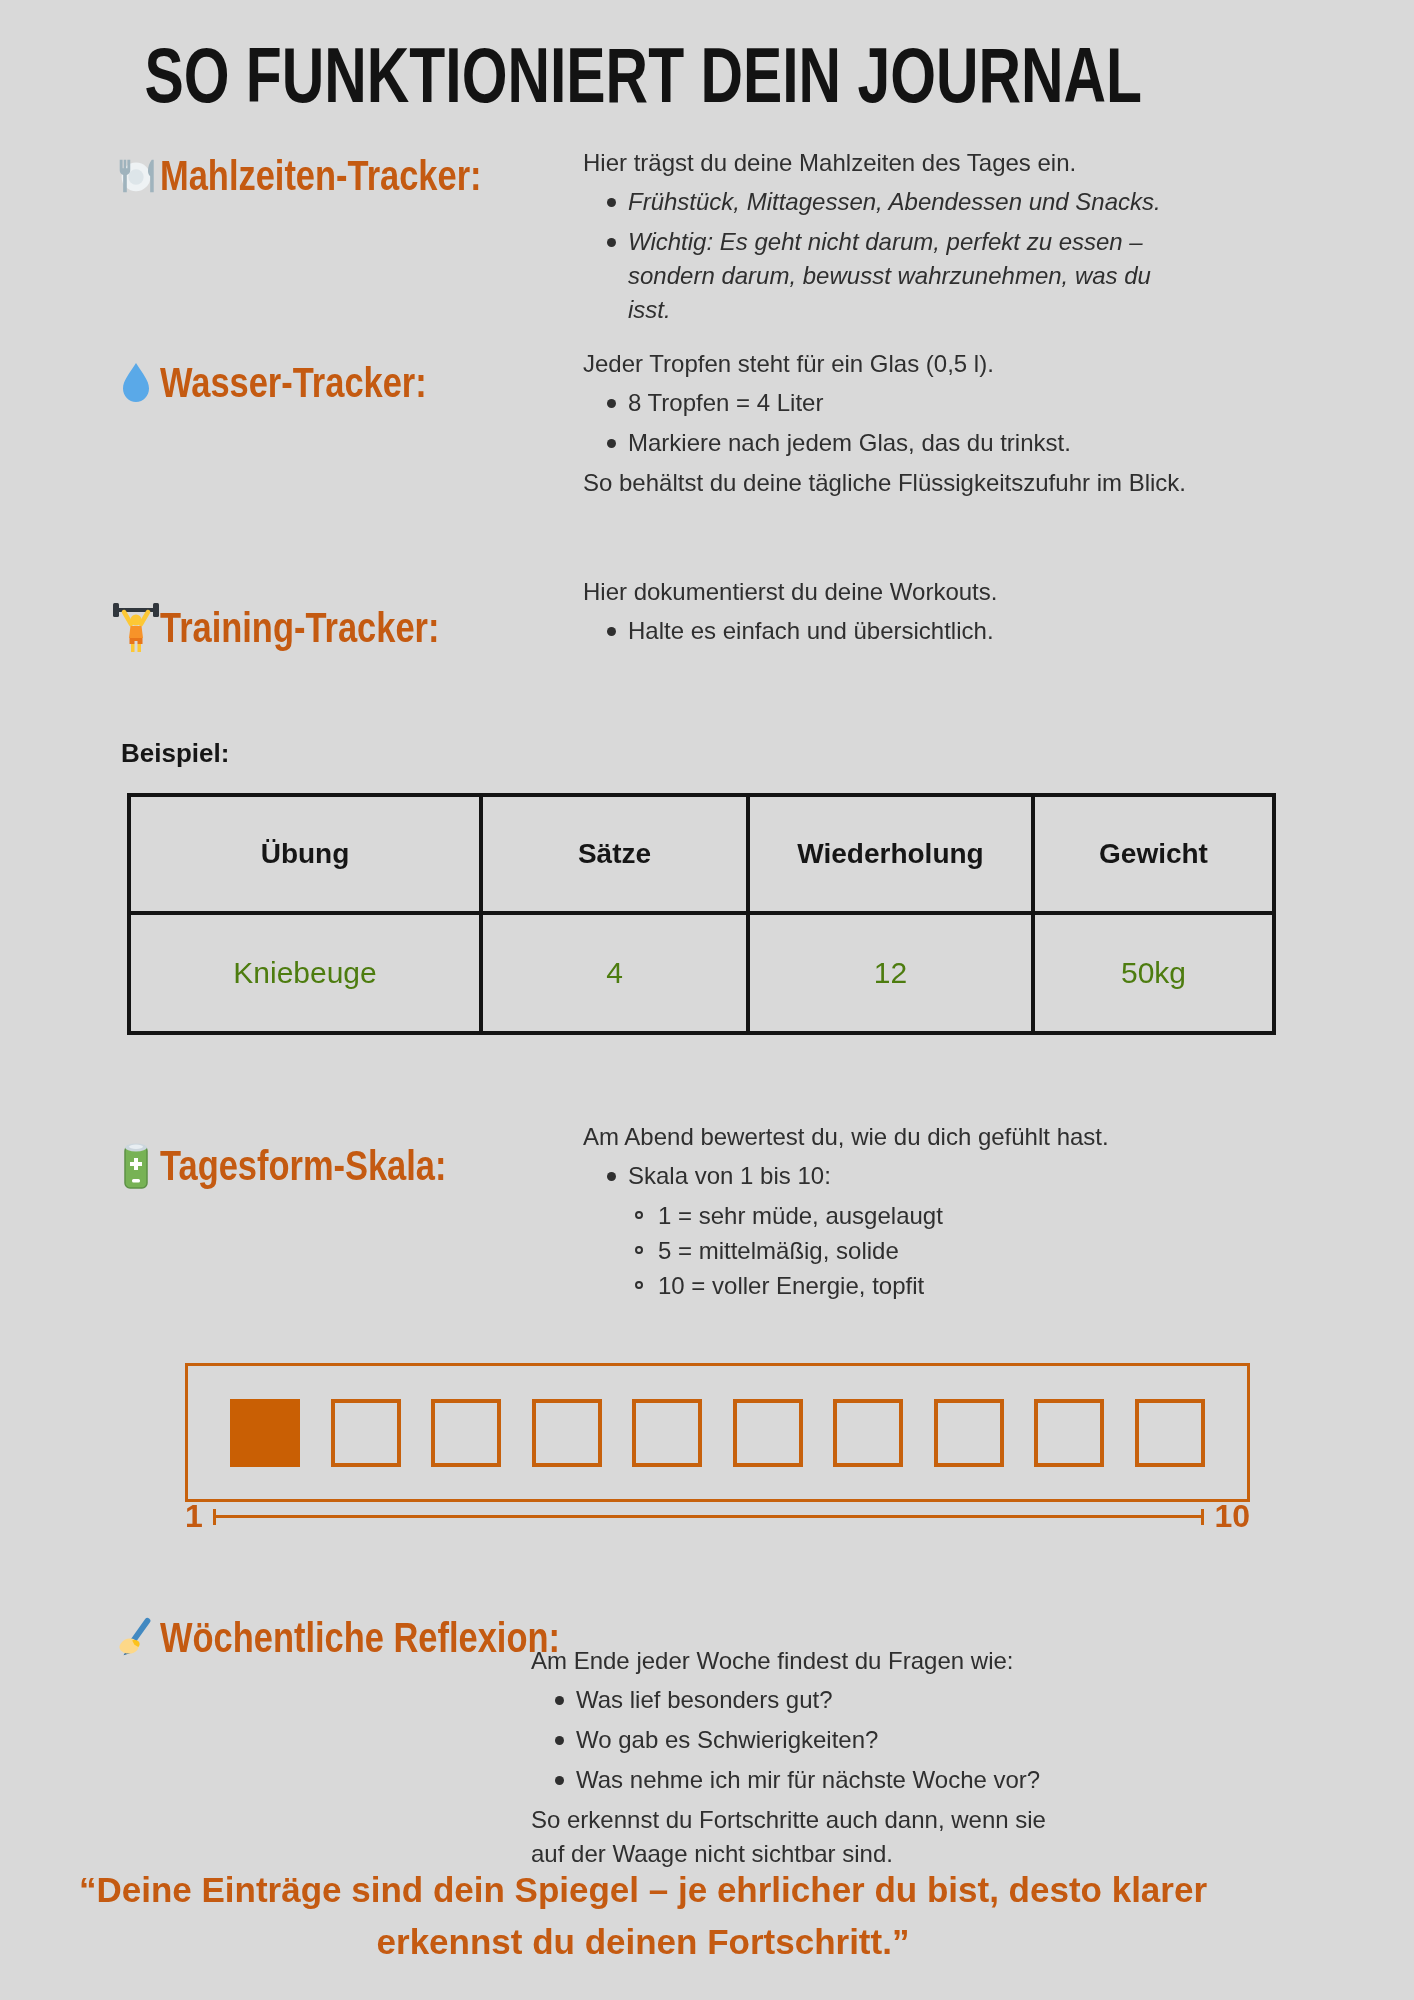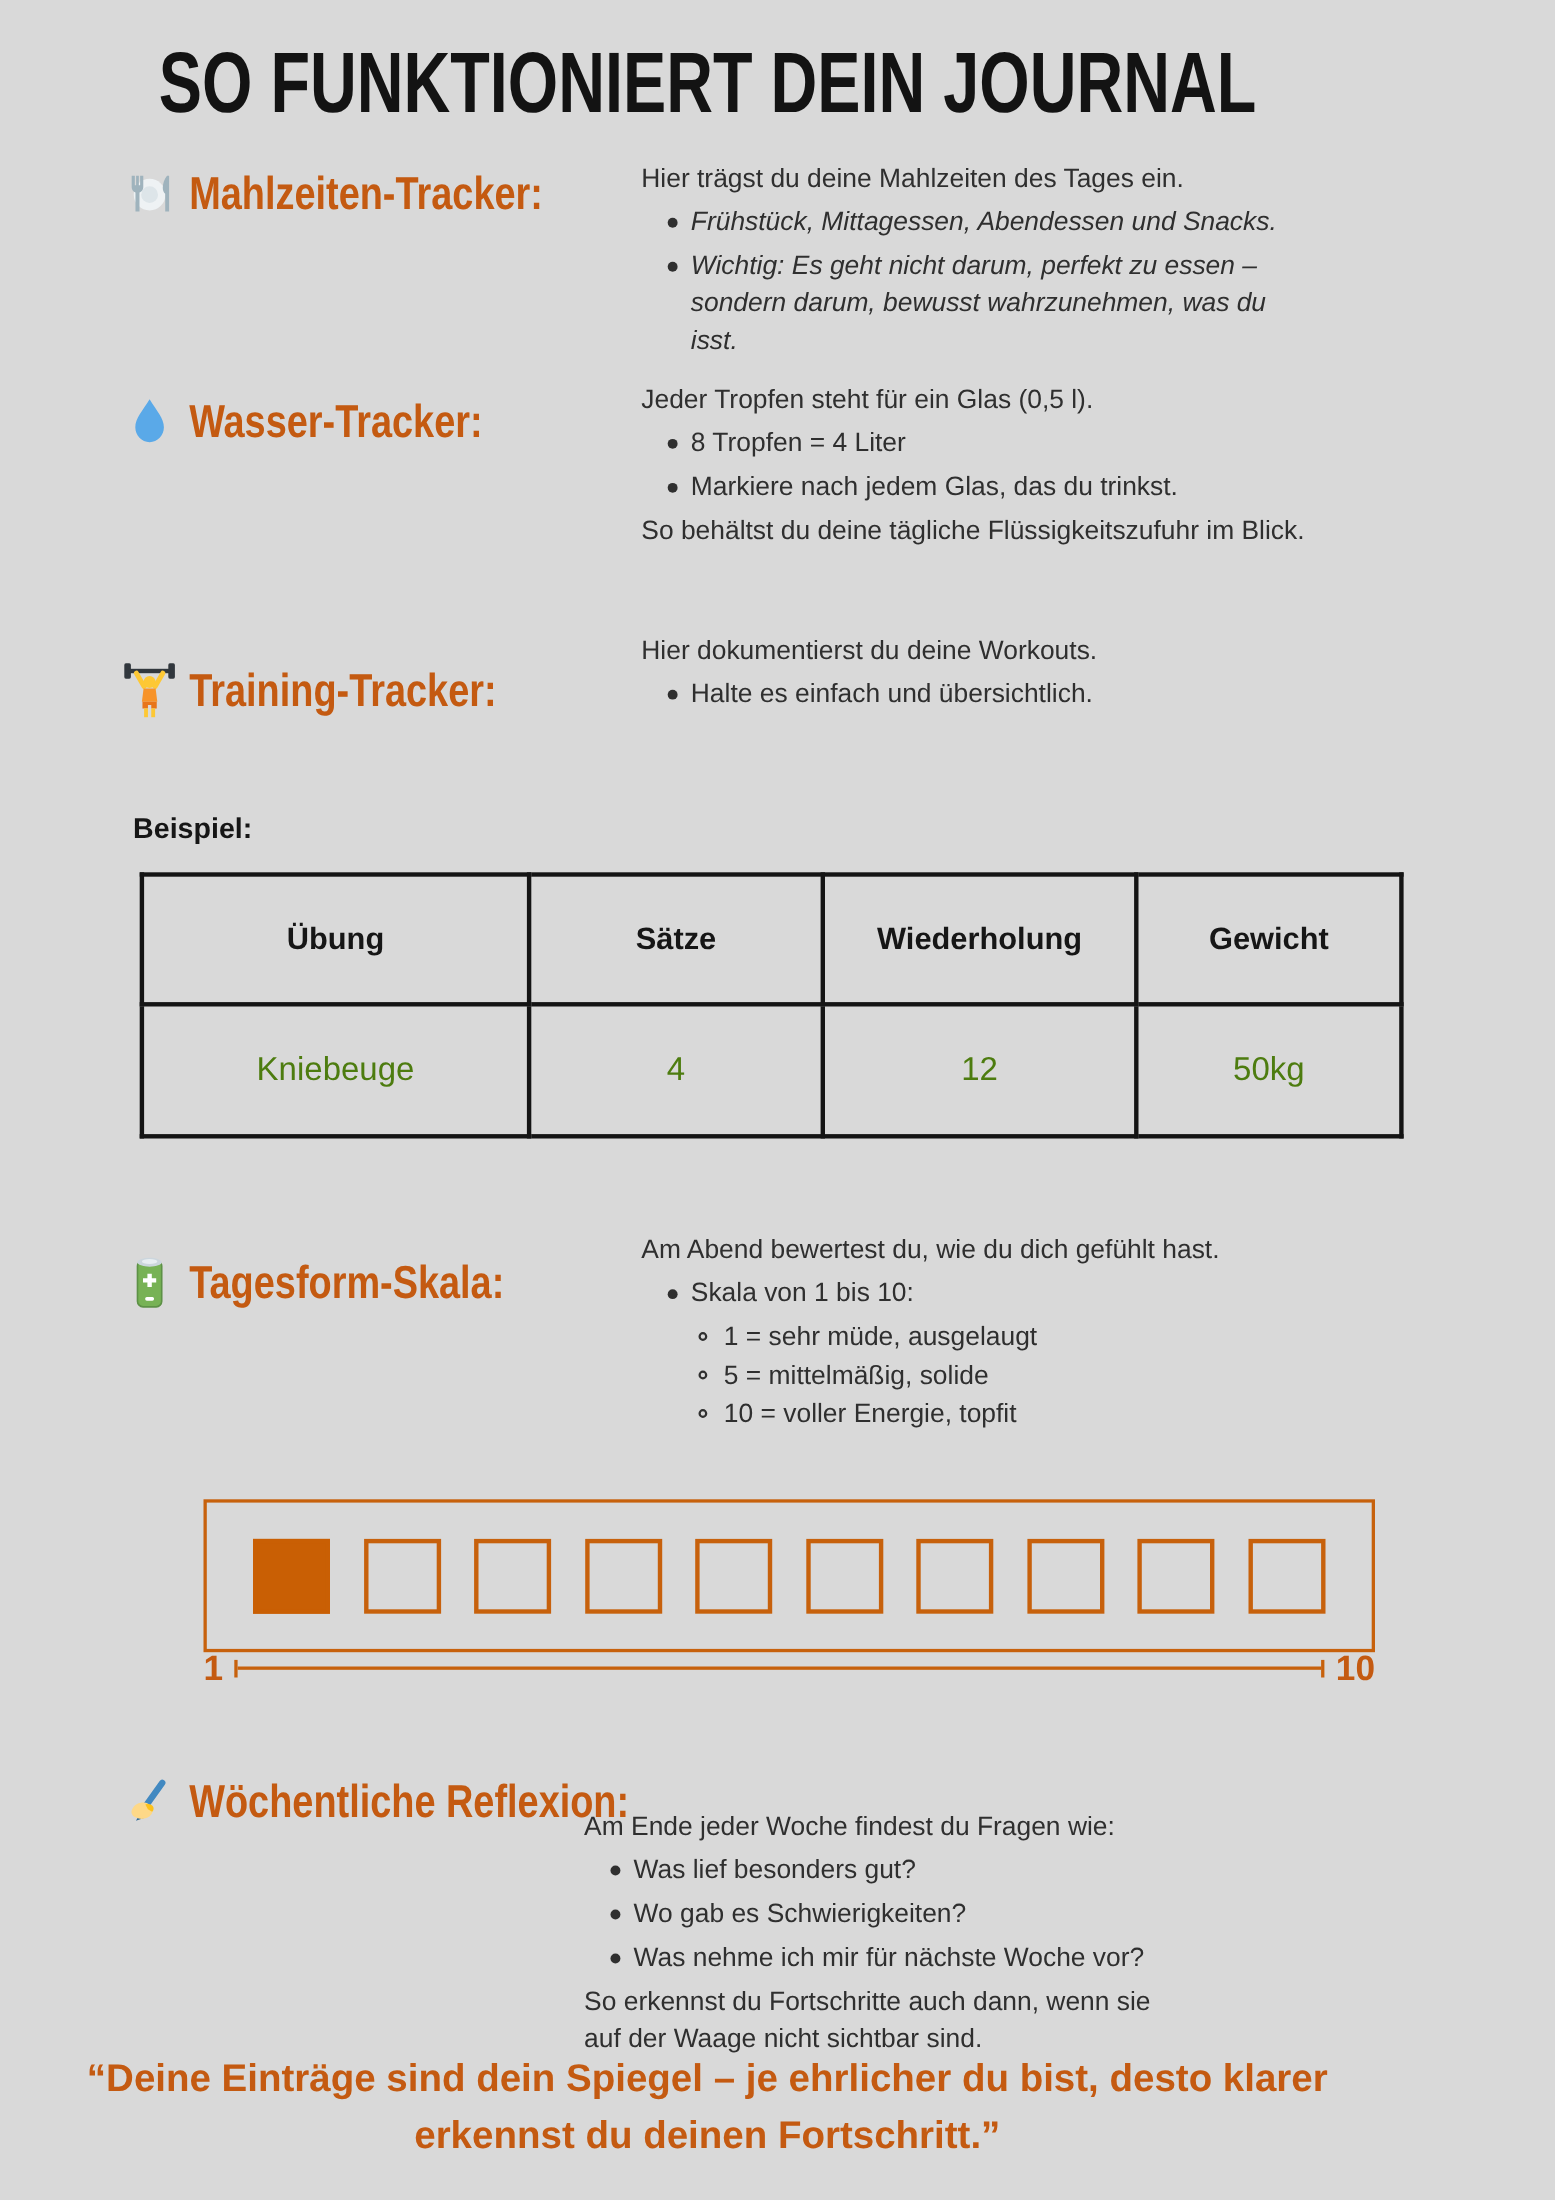--- a/index.html
+++ b/index.html
@@ -5,21 +5,21 @@
   html,body{margin:0;padding:0;background:#d9d9d9;}
   .page{position:relative;width:1286px;height:2000px;background:#d9d9d9;overflow:hidden;
         font-family:"Liberation Sans",sans-serif;color:#2f2f2f;}
 
   
   .title{position:absolute;top:30px;left:0;width:100%;text-align:center;margin:0;}
   .title span{display:inline-block;font-size:64px;font-weight:700;color:#131313;
               letter-spacing:0px;transform:scale(.92,1.22);transform-origin:center top;white-space:nowrap;}
 
   
-  .sec-head{position:absolute;left:112px;display:flex;align-items:center;gap:12px;}
+  .sec-head{position:absolute;left:112px;display:flex;align-items:center;}
   .sec-head .icon{width:48px;height:56px;display:flex;align-items:center;justify-content:center;flex:0 0 48px;}
   .sec-head h2{margin:0;font-size:42px;font-weight:700;color:#c45a11;white-space:nowrap;
                transform:scaleX(.82);transform-origin:left center;}
   .h-s1{top:148px;} .h-s2{top:355px;} .h-s3{top:600px;} .h-s4{top:1138px;} .h-s5{top:1610px;}
 
   
   .rcol{position:absolute;font-size:24px;line-height:34px;color:#2f2f2f;}
   .rc-s1{left:583px;top:146px;width:580px;}
   .rc-s2{left:583px;top:347px;width:665px;}
   .rc-s3{left:583px;top:575px;width:665px;}

